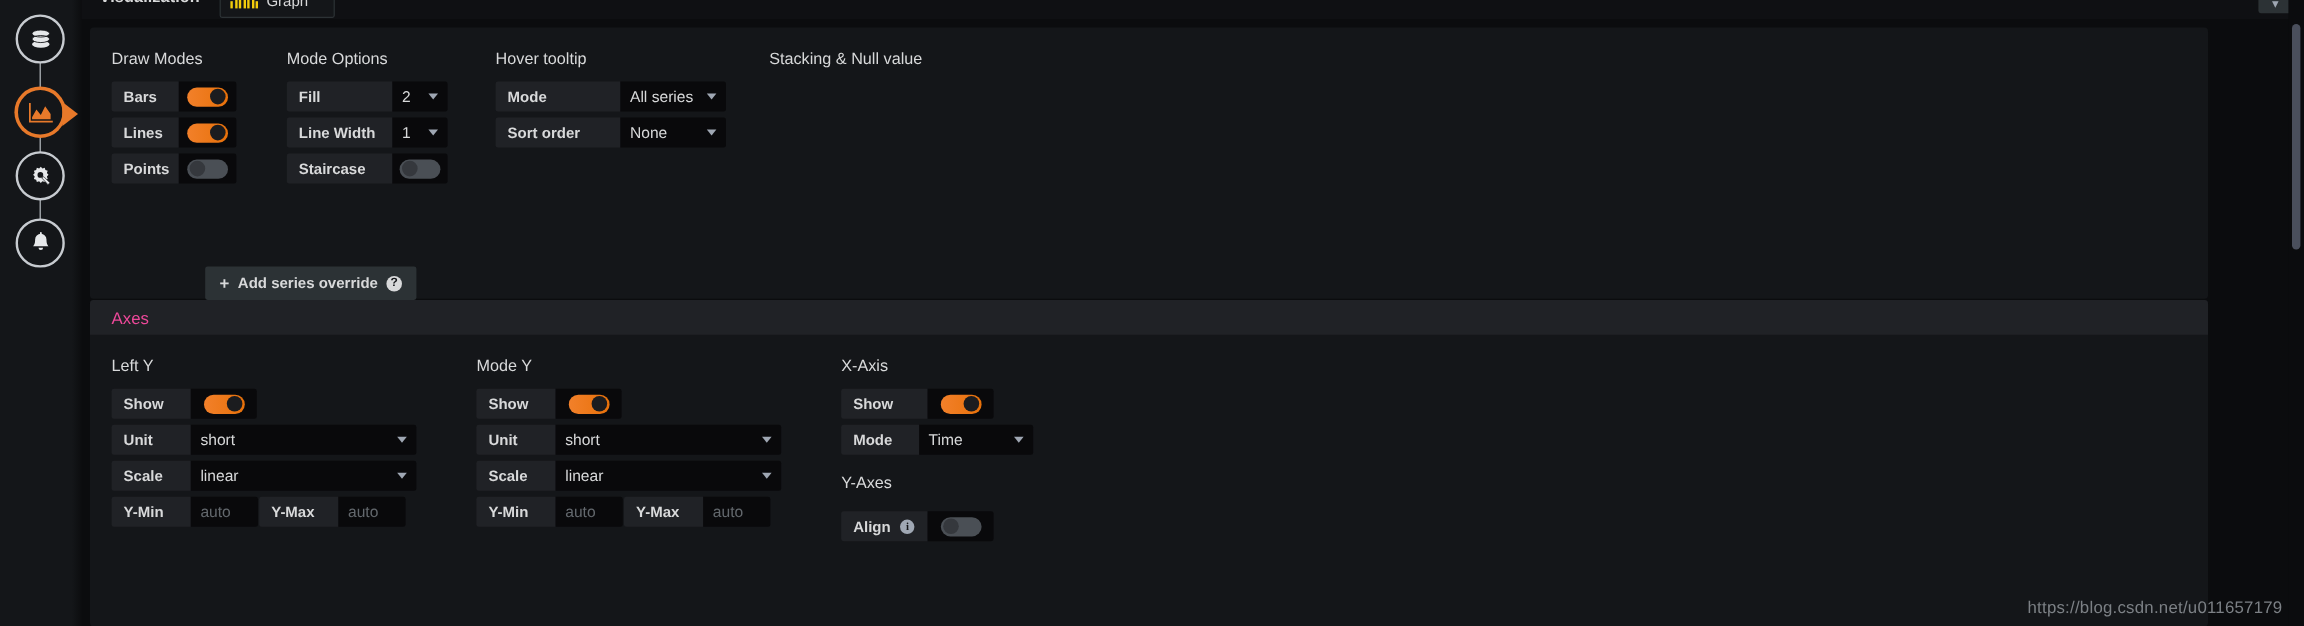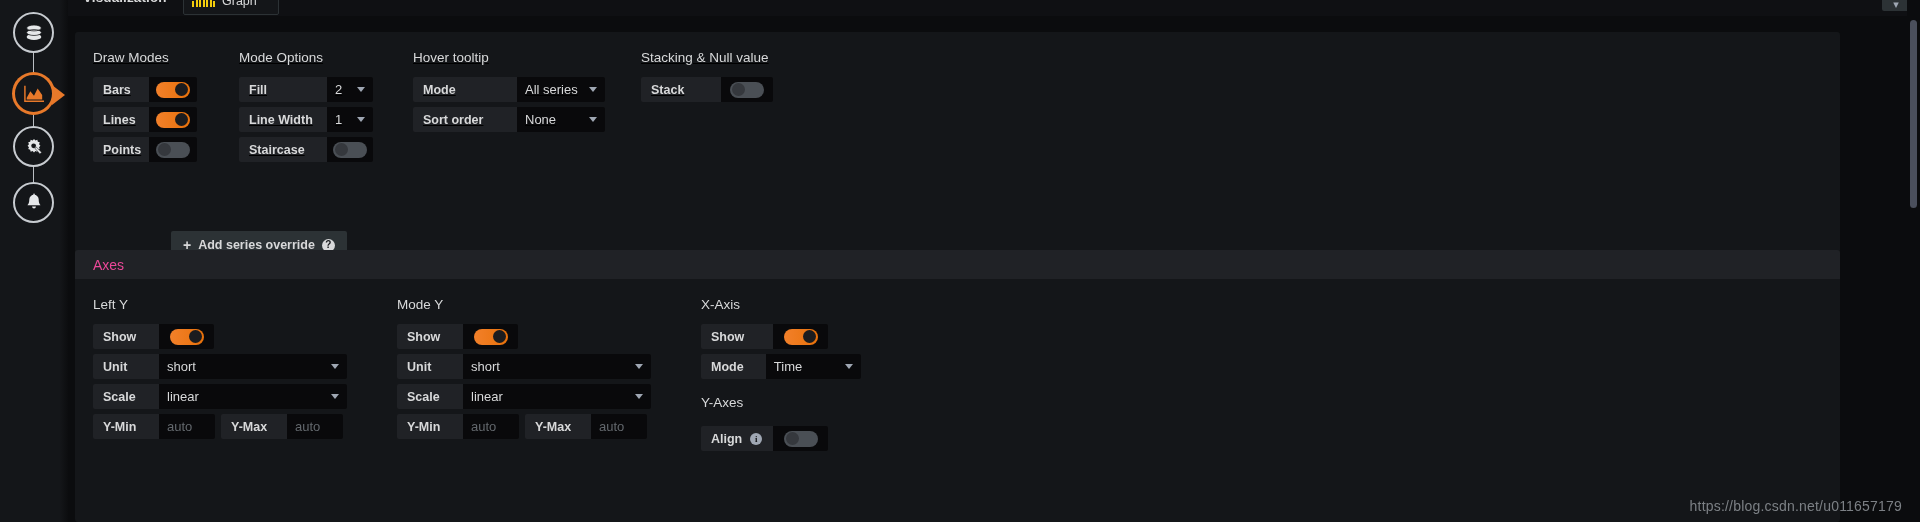--- a/index.html
+++ b/index.html
@@ -85,21 +85,21 @@
     background: #4a4f5c; cursor: pointer;
   }
 
   
   .section {
     position: absolute; left: 75px;
     width: 1765px;
     background: #141619;
     border-radius: 3px;
   }
-  .sec-display { top: 32px; height: 226px; text-decoration: underline; }
+  .sec-display { top: 23px; height: 226px; }
   .sec-axes { top: 250px; height: 272px; }
 
   .sec-header {
     height: 29px; background: #202226;
     display: flex; align-items: center;
     padding-left: 18px;
     border-radius: 3px 3px 0 0;
   }
   .sec-header-title { font-size: 14px; color: #ec4899; }
 
@@ -179,21 +179,21 @@
     font-size: 9px; font-weight: bold;
     display: flex; align-items: center; justify-content: center;
     margin-left: 8px; font-family: "Liberation Serif", serif;
   }
 
   
   .axcol { width: 254px; margin-right: 0; }
   .ax-lbl { width: 66px; }
   .ax-val { width: 188px; justify-content: space-between; }
 
-  .minmax { display: flex; gap: 6px; }
+  .minmax { display: flex; gap: 1px; }
   .minmax .olabel { width: 66px; }
   .minmax .oval { width: 56px; }
   .ph { color: #63686d; }
 
   .xcol { width: 160px; }
   .x-lbl { width: 72px; }
   .x-val { width: 108px; justify-content: space-between; }
 
   
   .dm-lbl { width: 56px; }
@@ -352,26 +352,20 @@
           <div class="oval select ht-val">
             <span>None</span>
             <span class="caret"></span>
           </div>
         </div>
       </div>
 
       <div class="col">
         <div class="col-title">Stacking &amp; Null value</div>
 
-        <div class="orow">
-          <div class="olabel st-lbl">Stack</div>
-          <div class="oval toggle-cell st-tog">
-            <span class="sw off"></span>
-          </div>
-        </div>
 
       </div>
 
     </div>
   </div>
 
   <div class="btn-add">
     <span class="plus">+</span>
     <span class="btn-add-text">Add series override</span>
     <span class="help-ico">?</span>

